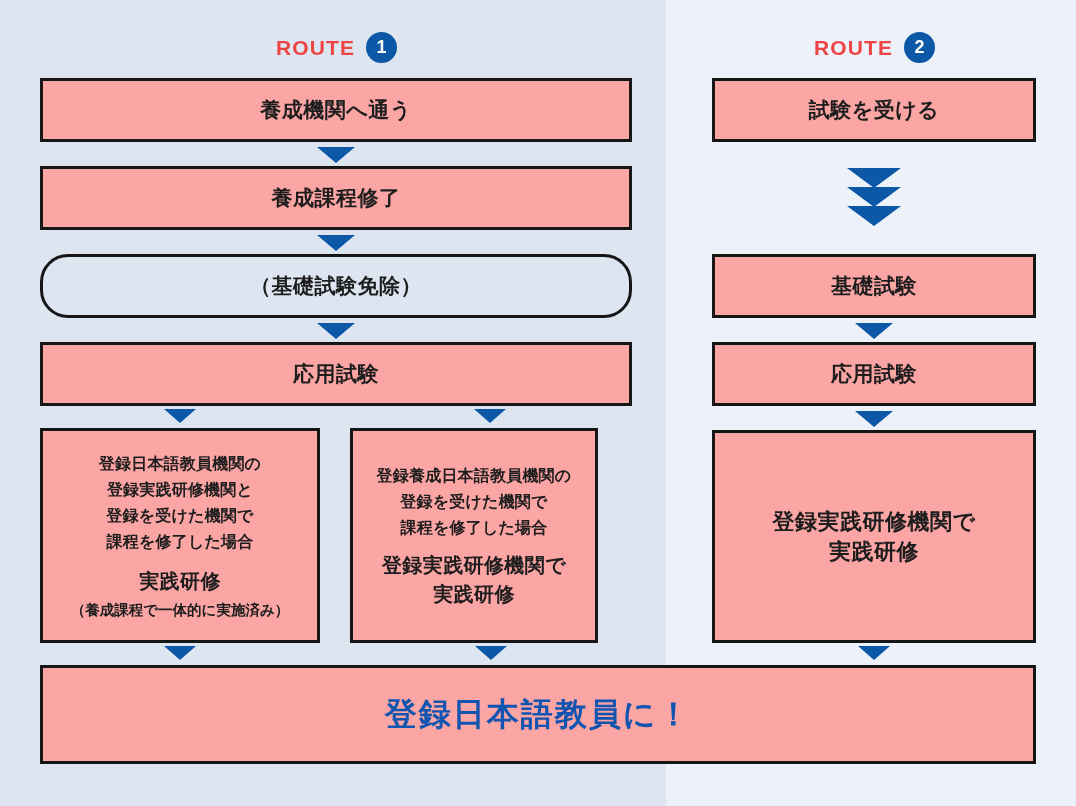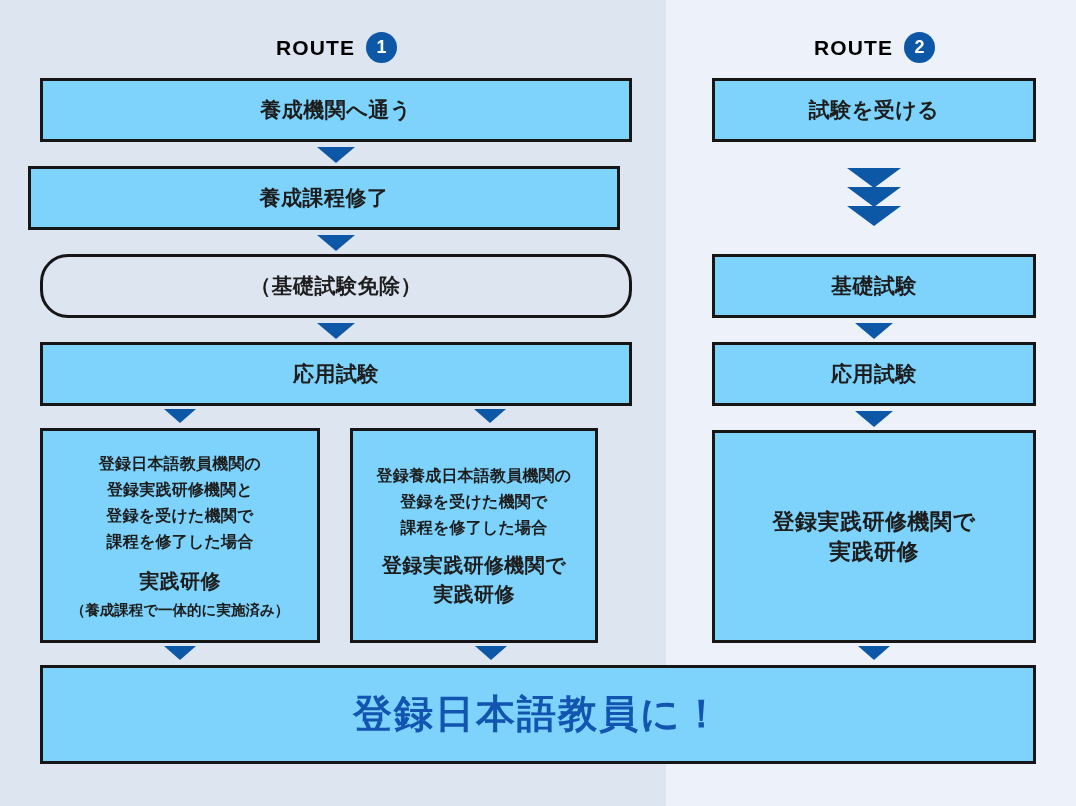--- a/index.html
+++ b/index.html
@@ -36,21 +36,21 @@
     display: flex;
     align-items: center;
     justify-content: center;
     gap: 11px;
     height: 34px;
   }
   .route-head .route-word {
     font-size: 21px;
     font-weight: bold;
     letter-spacing: 1.1px;
-    color: #000000;
+    color: #ef4444;
     line-height: 1;
   }
   .route-badge {
     width: 31px;
     height: 31px;
     border-radius: 50%;
     background: #0d57a7;
     color: #ffffff;
     font-size: 18px;
     font-weight: bold;
@@ -59,21 +59,21 @@
     justify-content: center;
     line-height: 1;
     box-sizing: border-box;
     padding-bottom: 1px;
   }
 
   
   .fbox {
     position: absolute;
     border: 3px solid #161616;
-    background: #7dd3fc;
+    background: #fca5a5;
     box-sizing: border-box;
     display: flex;
     flex-direction: column;
     align-items: center;
     justify-content: center;
     text-align: center;
     color: #1d1d1d;
   }
   .fbox.transparent { background: transparent; }
 
@@ -103,21 +103,21 @@
   .detail-emph.tight { margin-top: 11px; }
   .detail-note {
     font-size: 14.5px;
     font-weight: bold;
     line-height: 1.4;
     margin-top: 4px;
     letter-spacing: 0px;
   }
 
   .goal-text {
-    font-size: 39px;
+    font-size: 32px;
     font-weight: bold;
     color: #1155b0;
     letter-spacing: 2px;
     line-height: 1.2;
   }
 
   
   .arrow {
     position: absolute;
     width: 0;
@@ -163,21 +163,21 @@
     <span class="route-word">ROUTE</span>
     <span class="route-badge">2</span>
   </div>
 
   <div class="fbox" style="left:40px; top:78px; width:592px; height:64px;">
     <div class="title">養成機関へ通う</div>
   </div>
 
   <div class="arrow" style="left:317px; top:147px;"></div>
 
-  <div class="fbox" style="left:28px; top:166px; width:592px; height:64px;">
+  <div class="fbox" style="left:40px; top:166px; width:592px; height:64px;">
     <div class="title">養成課程修了</div>
   </div>
 
   <div class="arrow" style="left:317px; top:235px;"></div>
 
   <div class="fbox transparent" style="left:40px; top:254px; width:592px; height:64px;border-radius:28px;">
     <div class="title">（基礎試験免除）</div>
   </div>
 
   <div class="arrow" style="left:317px; top:323px;"></div>

